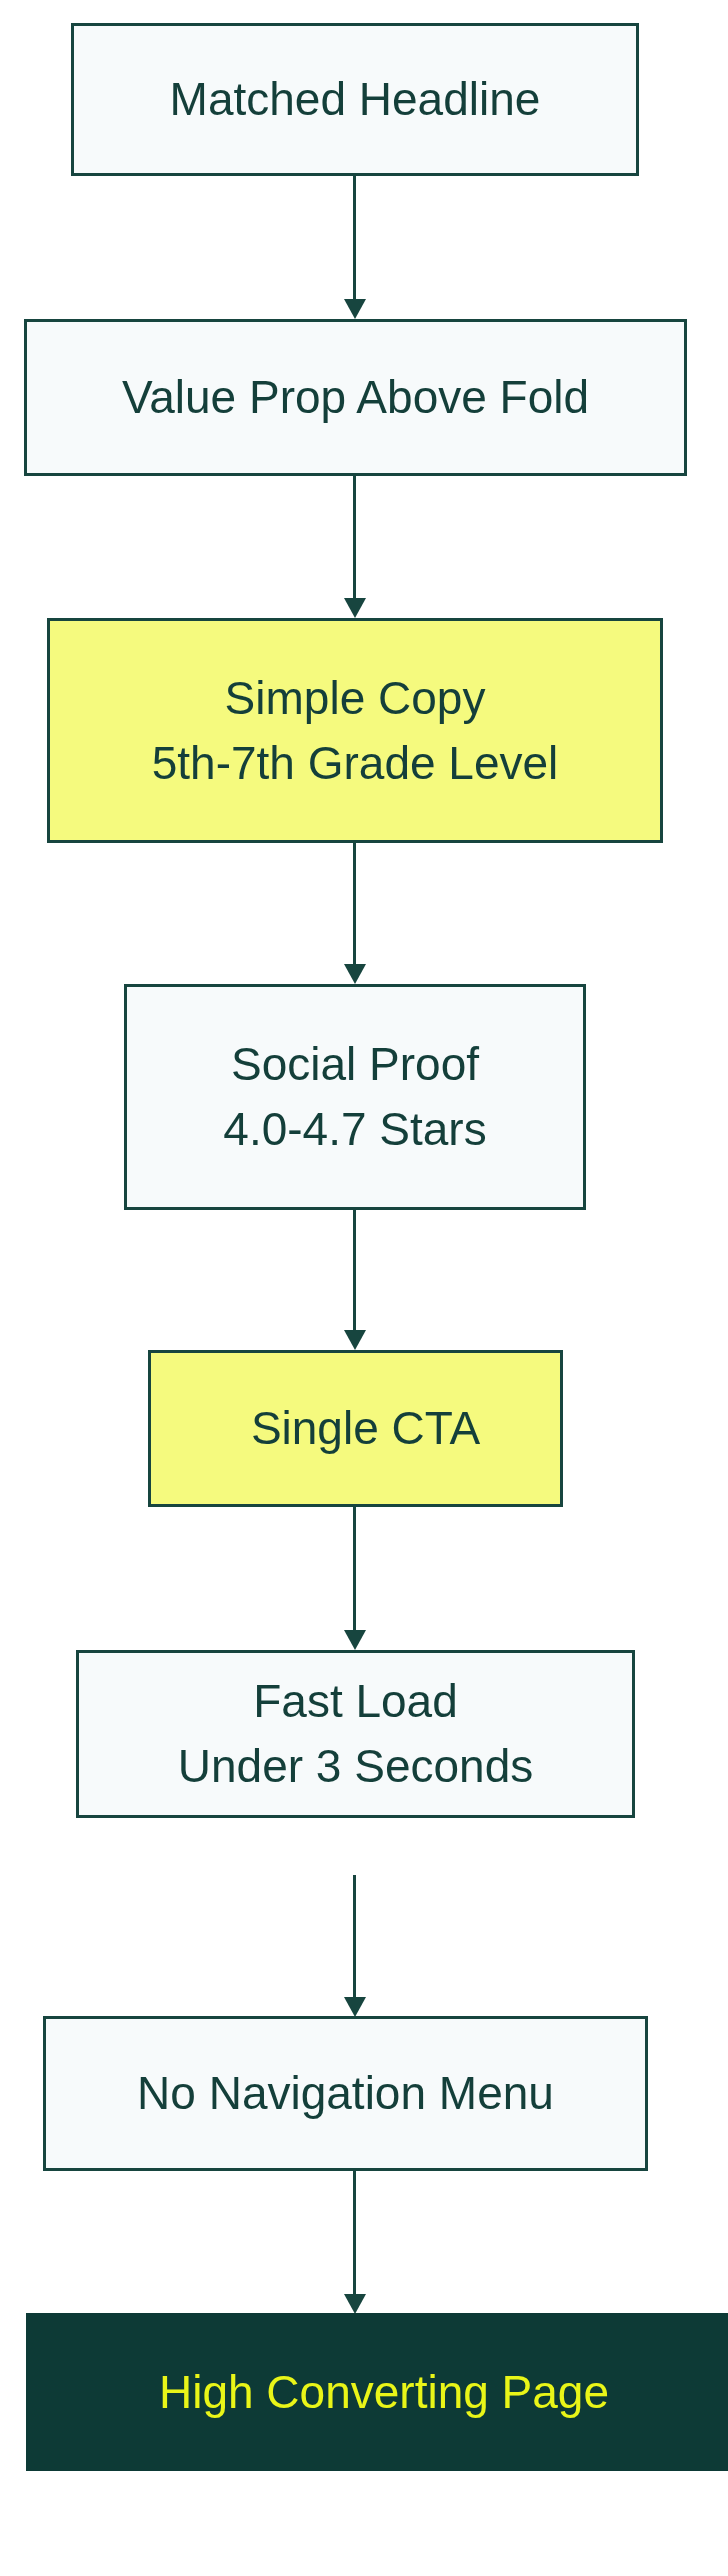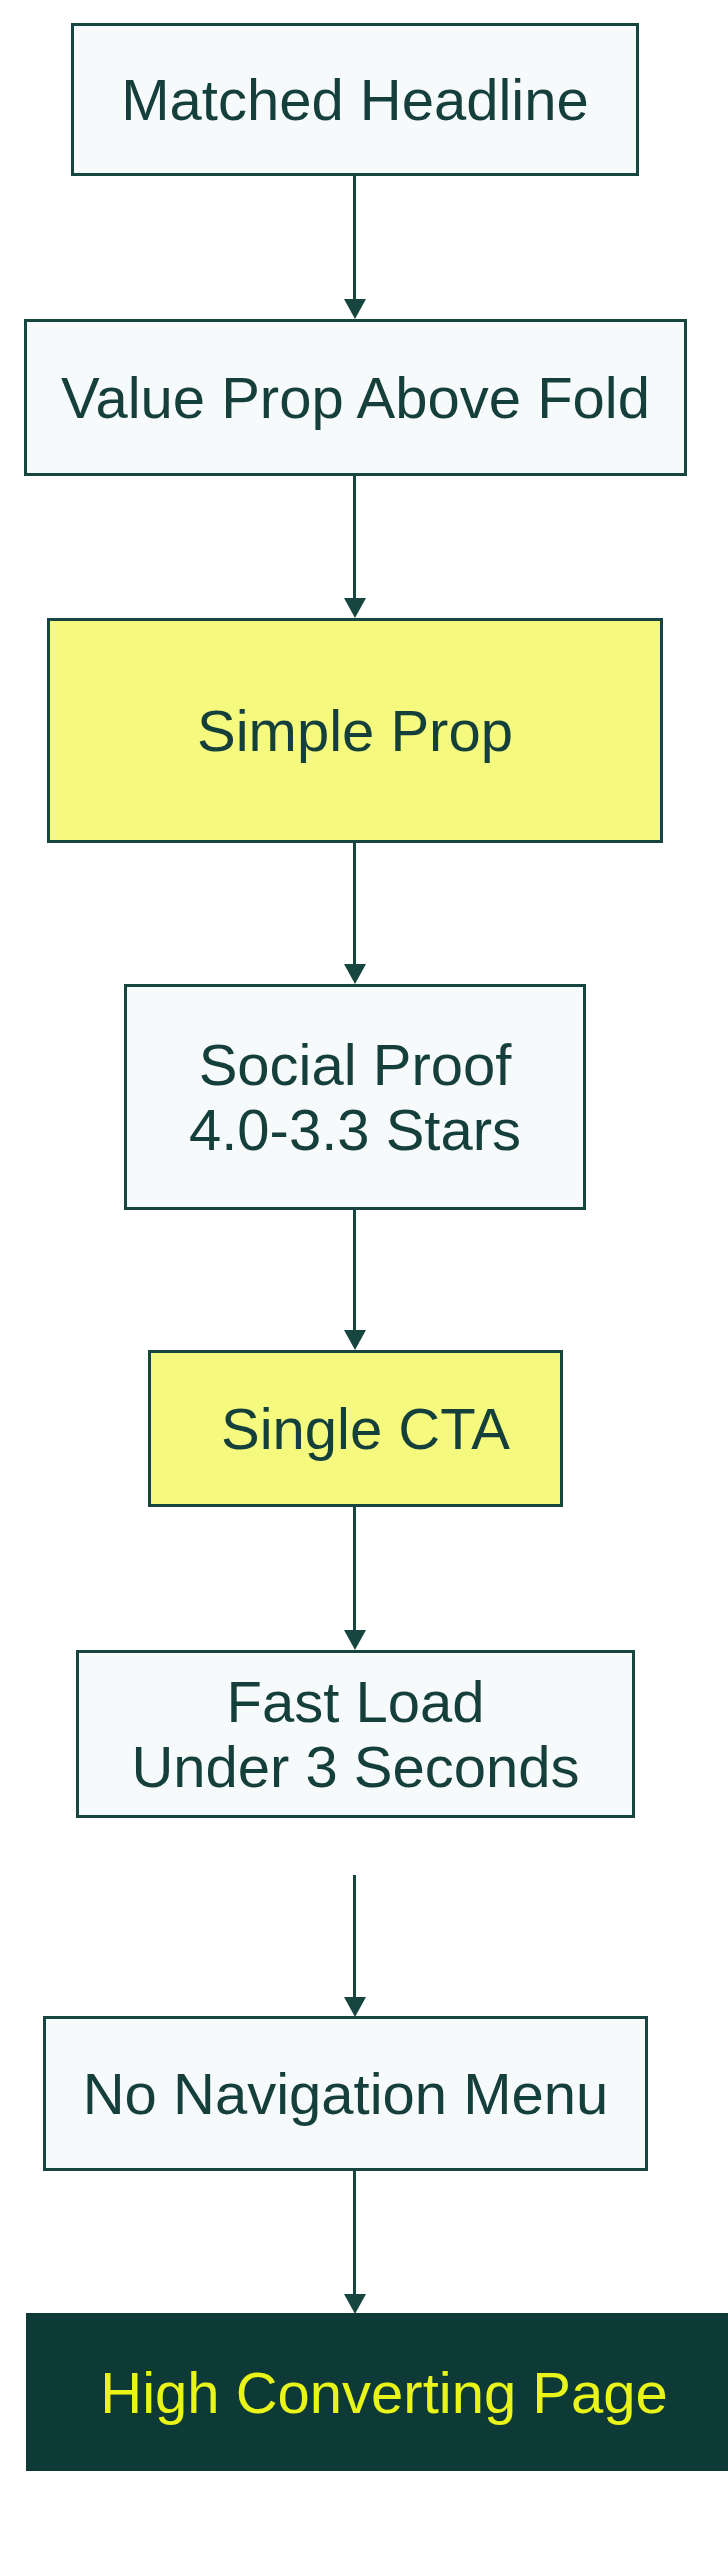--- a/index.html
+++ b/index.html
@@ -15,21 +15,21 @@
     position: absolute;
     box-sizing: border-box;
     border: 3px solid var(--border, #17453f);
     background: var(--box-fill-light, #f7fafb);
     color: var(--text-dark, #143f3a);
     display: flex;
     flex-direction: column;
     align-items: center;
     justify-content: center;
     text-align: center;
-    font-size: 58px;
+    font-size: 46px;
     line-height: 65px;
   }
   .node.highlight { background: var(--box-fill-highlight, #f5fa7e); }
   .node.dark {
     background: var(--box-fill-dark, #0d3a36);
     border-color: var(--box-fill-dark, #0d3a36);
     color: var(--text-yellow, #e9f518);
   }
   .node-line { display: block; }
   .arrow-line {
@@ -59,29 +59,30 @@
   <div class="arrow-head" style="left:344px; top:299px;"></div>
 
   <div class="node" style="left:24px; top:319px; width:663px; height:157px;">
     <span class="node-line">Value Prop Above Fold</span>
   </div>
 
   <div class="arrow-line" style="left:353px; top:476px; height:124px;"></div>
   <div class="arrow-head" style="left:344px; top:598px;"></div>
 
   <div class="node highlight" style="left:47px; top:618px; width:616px; height:225px;">
-    <span class="node-line">Simple Prop</span>
+    <span class="node-line">Simple Copy</span>
+    <span class="node-line">5th-7th Grade Level</span>
   </div>
 
   <div class="arrow-line" style="left:353px; top:843px; height:123px;"></div>
   <div class="arrow-head" style="left:344px; top:964px;"></div>
 
   <div class="node" style="left:124px; top:984px; width:462px; height:226px;">
     <span class="node-line">Social Proof</span>
-    <span class="node-line">4.0-3.3 Stars</span>
+    <span class="node-line">4.0-4.7 Stars</span>
   </div>
 
   <div class="arrow-line" style="left:353px; top:1210px; height:122px;"></div>
   <div class="arrow-head" style="left:344px; top:1330px;"></div>
 
   <div class="node highlight" style="left:148px; top:1350px; width:415px; height:157px;padding-left:20px;">
     <span class="node-line">Single CTA</span>
   </div>
 
   <div class="arrow-line" style="left:353px; top:1507px; height:125px;"></div>

